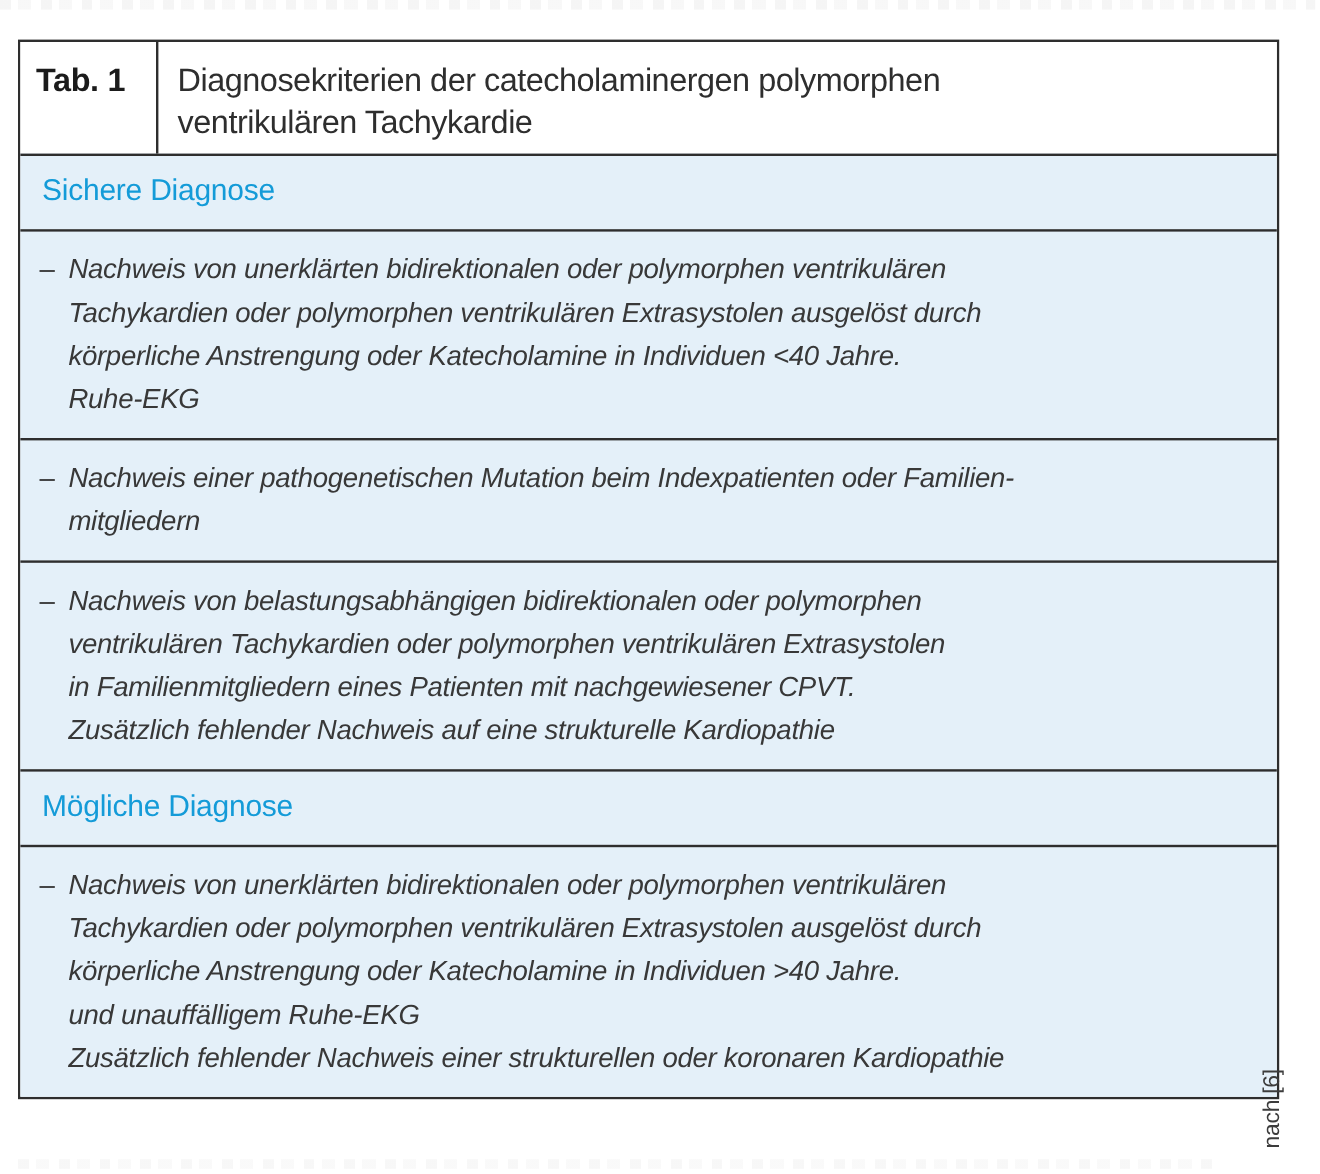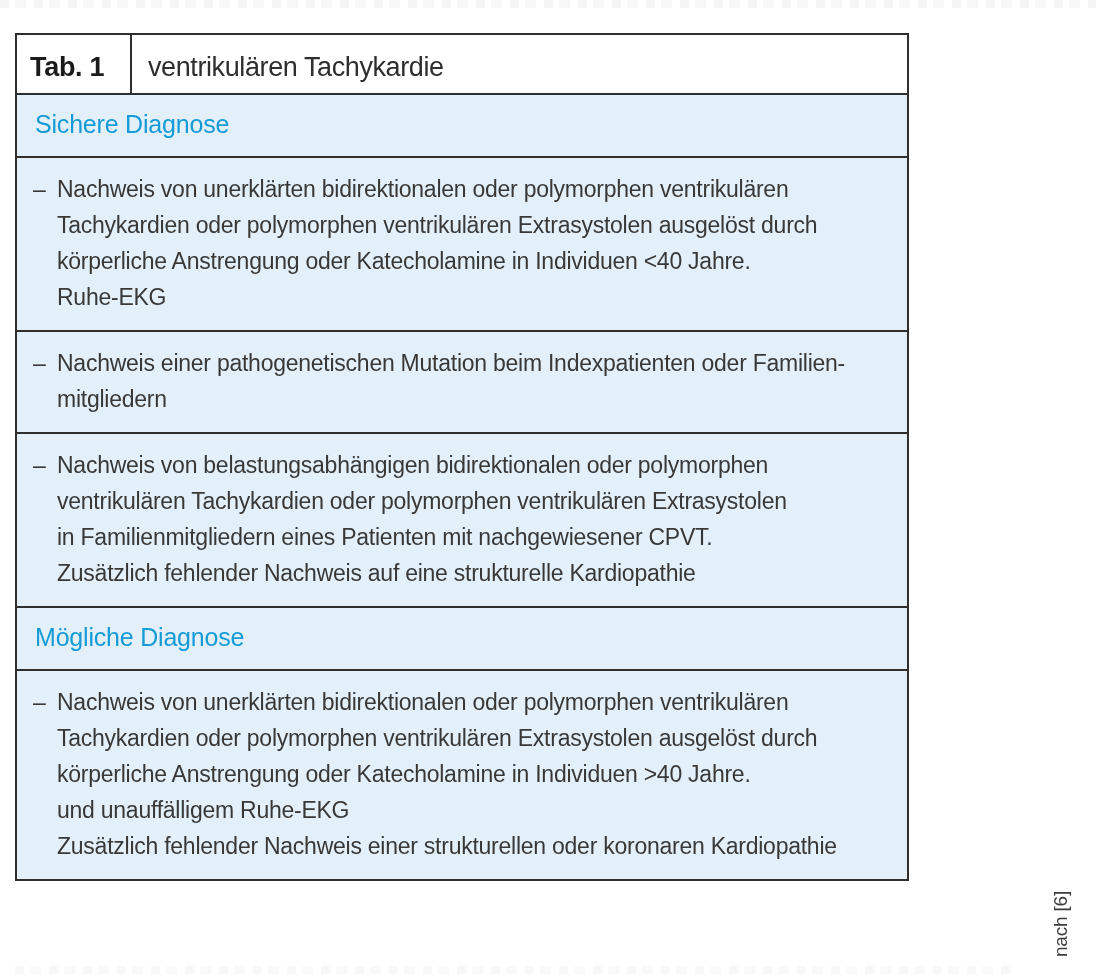--- a/index.html
+++ b/index.html
@@ -16,21 +16,21 @@
     color:var(--ink);
   }
   .noise{
     position:absolute;opacity:.45;pointer-events:none;
     background:repeating-linear-gradient(90deg,#e9e9e9 0 9px,transparent 9px 15px,#efefef 15px 26px,transparent 26px 34px);
   }
   .noise-top{left:0;top:0;width:1096px;height:8px;}
   .noise-bottom{left:15px;top:966px;width:1000px;height:8px;opacity:.35;}
 
   .crit-table{
-    position:absolute;left:15px;top:33px;width:894px;
+    position:absolute;left:15px;top:33px;width:1051px;
     border:2px solid var(--line);
     background:#ffffff;
   }
   .header-row{
     display:flex;align-items:stretch;background:#ffffff;
   }
   .tab-cell{
     width:115px;flex:0 0 115px;
     border-right:2px solid var(--line);
     padding:17px 0 8px 13px;
@@ -52,40 +52,41 @@
   .row{
     border-top:2px solid var(--line);
     background:var(--rowbg);
     padding:13px 18px 15px 16px;
     display:flex;align-items:flex-start;
   }
   .dash{
     flex:0 0 24px;width:24px;
     font-size:23px;line-height:36px;color:var(--ink);
   }
-  .lines{flex:1;}
+  .lines{flex:1;font-style:italic;}
   .line{
     font-size:23px;line-height:36px;color:var(--ink);
     letter-spacing:-0.25px;white-space:nowrap;
   }
   .source-note{
     position:absolute;left:1050px;top:957px;
     transform:rotate(-90deg);transform-origin:0 0;
     font-size:19px;color:#3c3c3c;letter-spacing:-0.2px;white-space:nowrap;
   }
 </style>
 </head>
 <body>
 
 <div class="noise noise-top"></div>
 
 <div class="crit-table">
   <div class="header-row">
     <div class="tab-cell">Tab. 1</div>
     <div class="title-cell">
+      <div>Diagnosekriterien der catecholaminergen polymorphen</div>
       <div>ventrikulären Tachykardie</div>
     </div>
   </div>
   <div>
       <div class="section-heading">Sichere Diagnose</div>
       <div class="row">
         <span class="dash">–</span>
         <div class="lines">
           <div class="line">Nachweis von unerklärten bidirektionalen oder polymorphen ventrikulären</div>
           <div class="line">Tachykardien oder polymorphen ventrikulären Extrasystolen ausgelöst durch</div>

